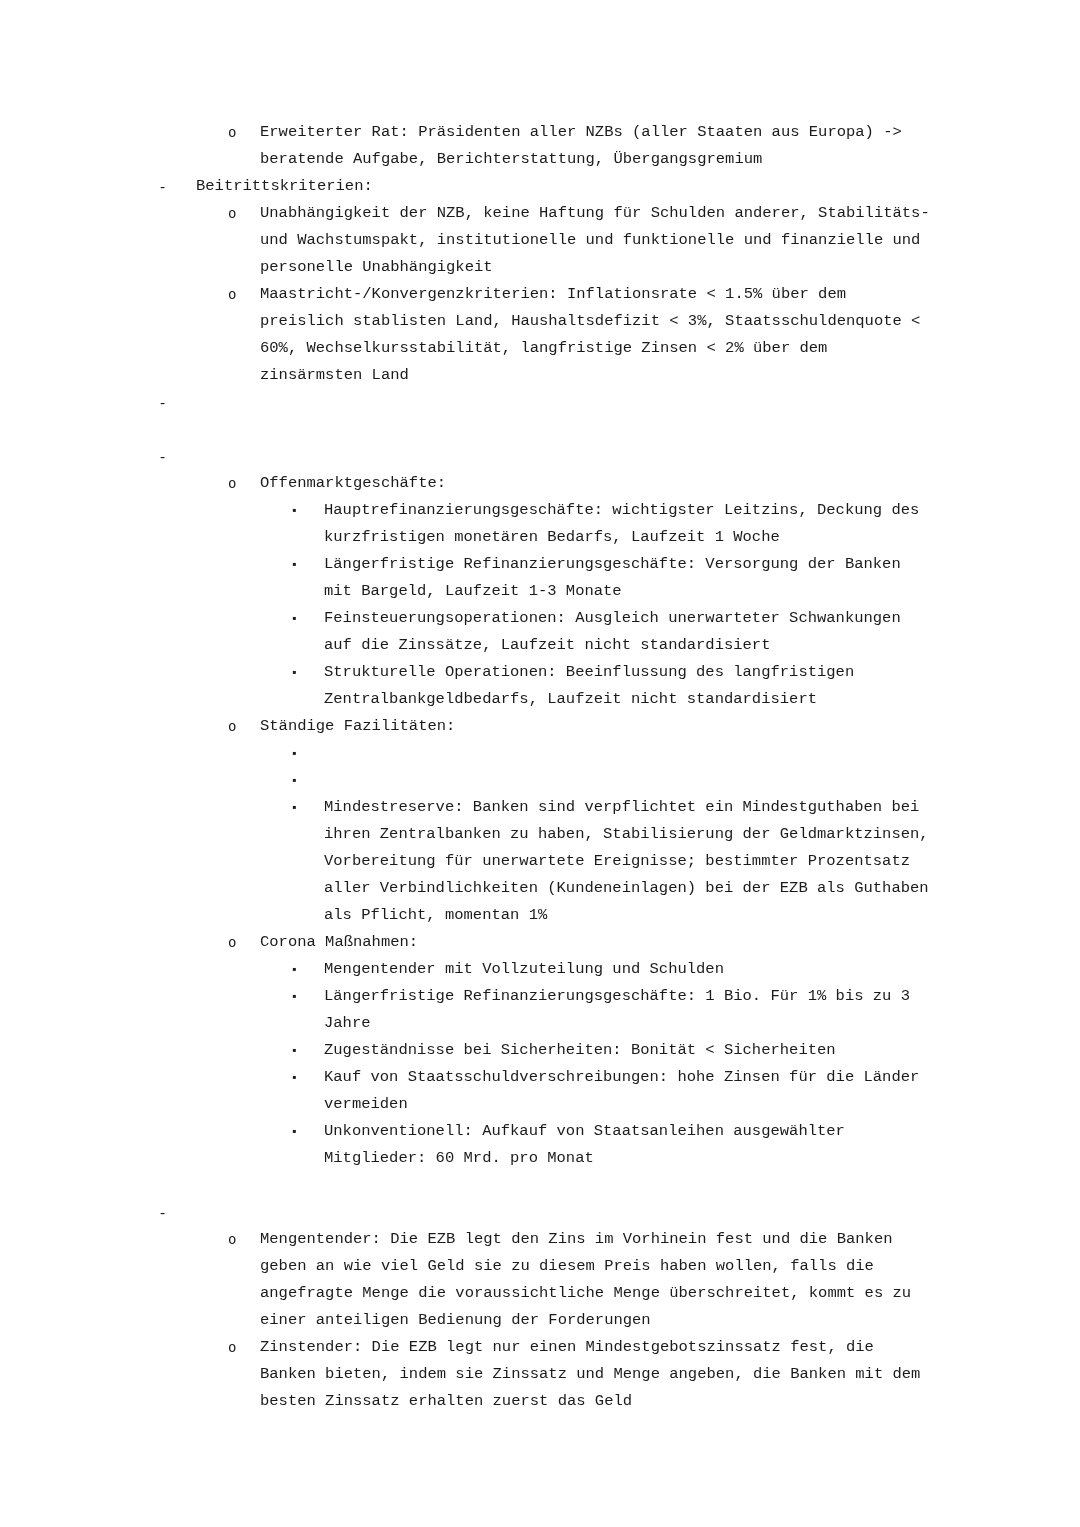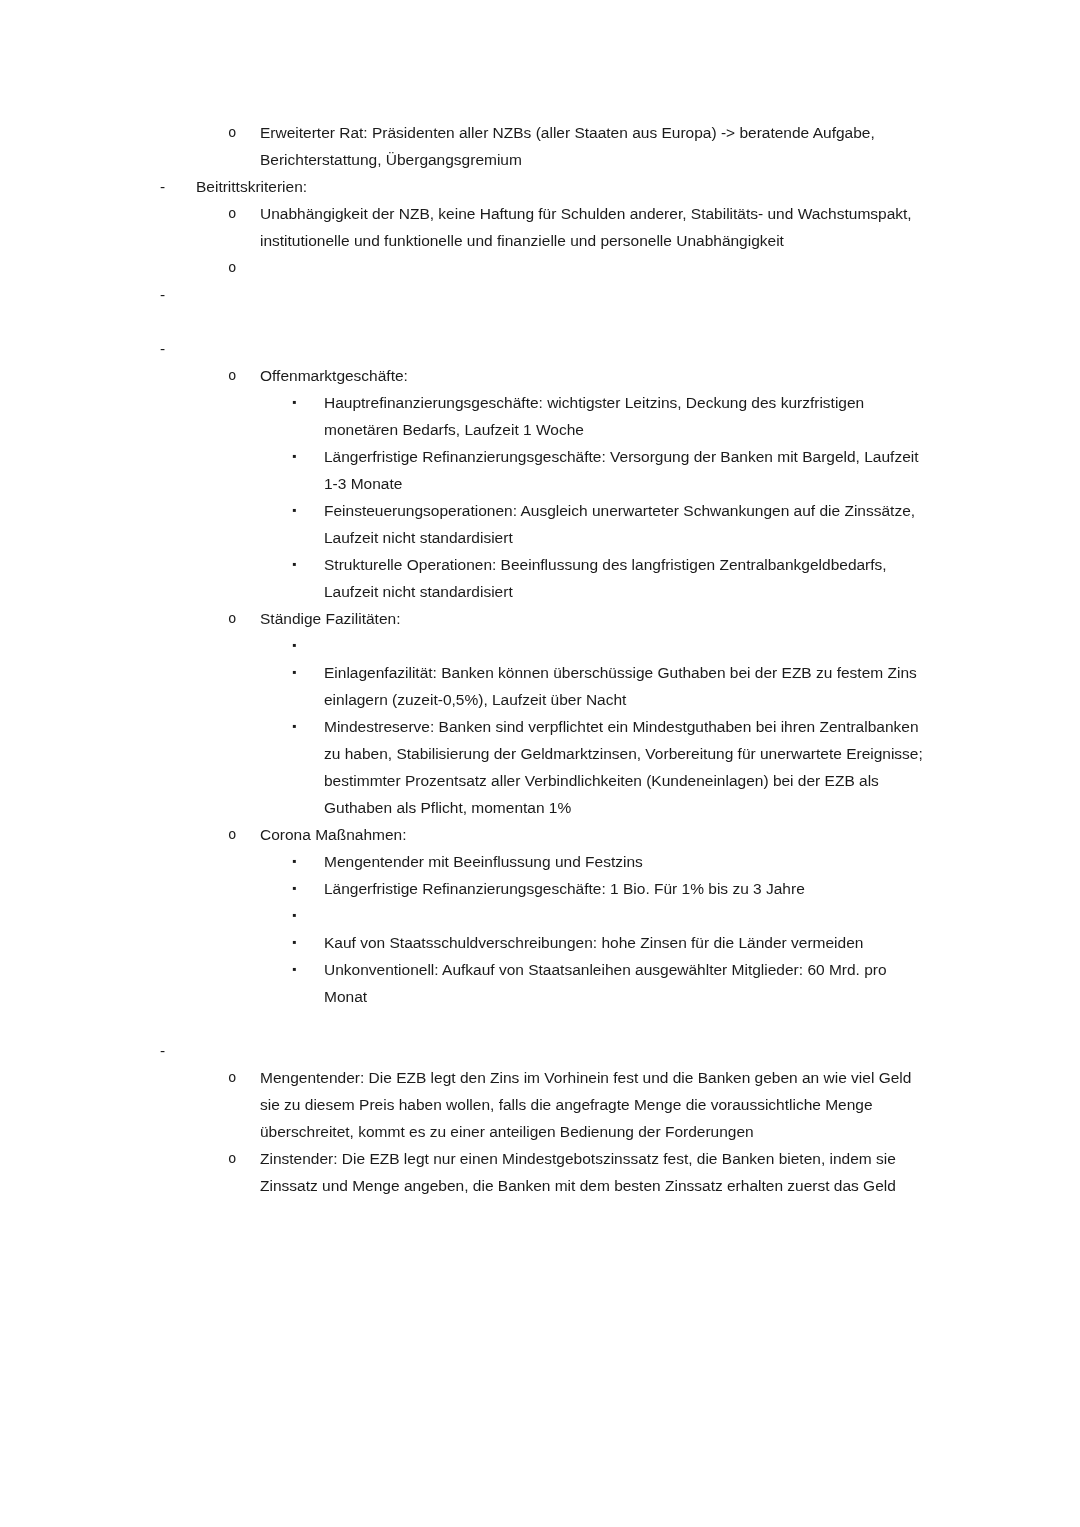--- a/index.html
+++ b/index.html
@@ -28,20 +28,21 @@
     line-height: 27px;
     padding-right: 148px;
   }
   .li .marker {
     flex: 0 0 auto;
     line-height: 27px;
   }
   .li .text {
     flex: 1 1 auto;
     min-width: 0;
+    font-family: Liberation Mono, monospace;
   }
   
   .lvl1 { margin-left: 160px; }
   .lvl1 .marker { width: 36px; }
   .lvl2 { margin-left: 228px; }
   .lvl2 .marker { width: 32px; }
   .lvl3 { margin-left: 292px; }
   .lvl3 .marker { width: 32px; }
   .m2 {
     font-family: "DejaVu Sans Mono", monospace;
@@ -66,20 +67,21 @@
       <div class="li lvl1">
         <span class="marker m1">-</span>
         <span class="text">Beitrittskriterien:</span>
       </div>
       <div class="li lvl2">
         <span class="marker m2">o</span>
         <span class="text">Unabhängigkeit der NZB, keine Haftung für Schulden anderer, Stabilitäts- und Wachstumspakt, institutionelle und funktionelle und finanzielle und personelle Unabhängigkeit</span>
       </div>
       <div class="li lvl2">
         <span class="marker m2">o</span>
+        <span class="text">Maastricht-/Konvergenzkriterien: Inflationsrate &lt; 1.5% über dem preislich stablisten Land, Haushaltsdefizit &lt; 3%, Staatsschuldenquote &lt; 60%, Wechselkursstabilität, langfristige Zinsen &lt; 2% über dem zinsärmsten Land</span>
       </div>
       <div class="li lvl1">
         <span class="marker m1">-</span>
       </div>
       <div class="spacer"></div>
       <div class="li lvl1">
         <span class="marker m1">-</span>
       </div>
       <div class="li lvl2">
         <span class="marker m2">o</span>
@@ -103,40 +105,40 @@
       </div>
       <div class="li lvl2">
         <span class="marker m2">o</span>
         <span class="text">Ständige Fazilitäten:</span>
       </div>
       <div class="li lvl3">
         <span class="marker m3">▪</span>
       </div>
       <div class="li lvl3">
         <span class="marker m3">▪</span>
-        <span class="text">Einlagenfazilität: Banken können überschüssige Guthaben bei der EZB zu festem Zins einlagern (zuzeit-0,5%), Laufzeit über Nacht</span>
       </div>
       <div class="li lvl3">
         <span class="marker m3">▪</span>
         <span class="text">Mindestreserve: Banken sind verpflichtet ein Mindestguthaben bei ihren Zentralbanken zu haben, Stabilisierung der Geldmarktzinsen, Vorbereitung für unerwartete Ereignisse; bestimmter Prozentsatz aller Verbindlichkeiten (Kundeneinlagen) bei der EZB als Guthaben als Pflicht, momentan 1%</span>
       </div>
       <div class="li lvl2">
         <span class="marker m2">o</span>
         <span class="text">Corona Maßnahmen:</span>
       </div>
       <div class="li lvl3">
         <span class="marker m3">▪</span>
-        <span class="text">Mengentender mit Beeinflussung und Festzins</span>
+        <span class="text">Mengentender mit Vollzuteilung und Schulden</span>
       </div>
       <div class="li lvl3">
         <span class="marker m3">▪</span>
         <span class="text">Längerfristige Refinanzierungsgeschäfte: 1 Bio. Für 1% bis zu 3 Jahre</span>
       </div>
       <div class="li lvl3">
         <span class="marker m3">▪</span>
+        <span class="text">Zugeständnisse bei Sicherheiten: Bonität &lt; Sicherheiten</span>
       </div>
       <div class="li lvl3">
         <span class="marker m3">▪</span>
         <span class="text">Kauf von Staatsschuldverschreibungen: hohe Zinsen für die Länder vermeiden</span>
       </div>
       <div class="li lvl3">
         <span class="marker m3">▪</span>
         <span class="text">Unkonventionell: Aufkauf von Staatsanleihen ausgewählter Mitglieder: 60 Mrd. pro Monat</span>
       </div>
       <div class="spacer"></div>

